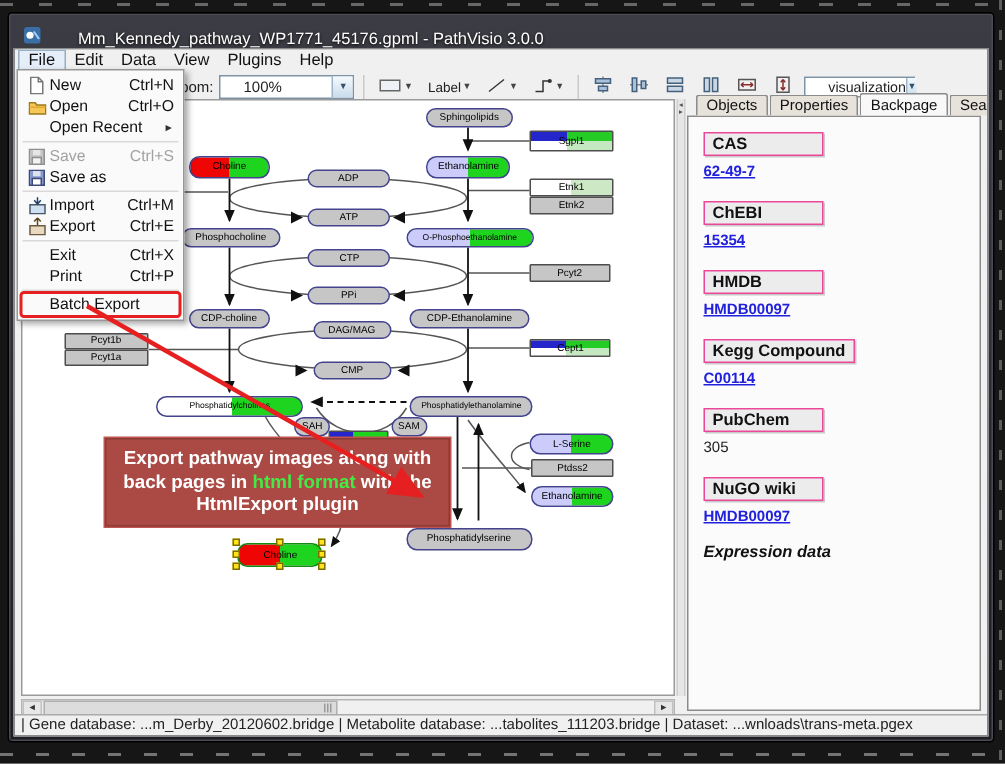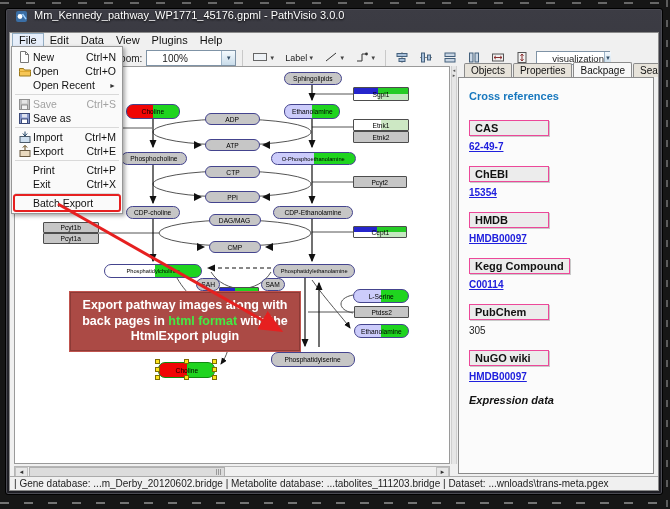--- a/index.html
+++ b/index.html
@@ -10,21 +10,21 @@
   .frame::before { content:""; position:absolute; left:0; right:0; top:2px; height:2px;
     background:repeating-linear-gradient(90deg, rgba(255,255,255,.35) 0 9px, transparent 9px 26px); }
   .frame::after { content:""; position:absolute; left:0; right:0; bottom:5px; height:2px;
     background:repeating-linear-gradient(90deg, rgba(255,255,255,.4) 0 9px, transparent 9px 24px); }
   .frame-right { position:absolute; right:2px; top:0; bottom:0; width:2px;
     background:repeating-linear-gradient(180deg, rgba(255,255,255,.3) 0 7px, transparent 7px 20px); }
 
   .window { position:absolute; left:5px; top:8px; width:658px; height:487px;
     background:linear-gradient(#3c3c44,#1e1e24); border:1px solid #000; border-radius:3px;
     box-shadow:inset 0 0 0 1px #4a4a52; }
-  .titlebar { height:34px; display:flex; gap:6px; padding:0 9px; }
+  .titlebar { height:34px; display:flex; align-items:center; gap:24px; padding:0 9px; }
   .titlebar .title { color:#fff; font-size:11px; text-shadow:0 1px 2px #000; white-space:nowrap; }
 
   .app-body { position:absolute; left:3px; right:3px; top:23px; bottom:3px;
     background:#f0f0f0; border:1px solid #8a8a8a; overflow:hidden; }
 
   .menubar { height:14px; display:flex; align-items:center; font-size:11px; padding-left:2px; background:#f0f0f0; }
   .mitem { padding:0 6px; height:14px; display:flex; align-items:center; color:#111; }
   .mitem.open { border:1px solid #94aec4; background:#e6eefa; }
 
   .toolbar { height:22px; display:flex; align-items:center; gap:4px; padding-left:104px; font-size:10px; color:#222; background:#f0f0f0; }
@@ -366,21 +366,20 @@
       </div>
 
     <div class="panel">
       <div class="tabs" id="tabs">
           <div class="tab">Objects</div>
           <div class="tab">Properties</div>
           <div class="tab active">Backpage</div>
           <div class="tab">Search</div>
         </div>
       <div class="panel-content">
-        <div class="x-heading">Cross references</div>
         <div id="xrefs">
             <div class="xref"><div class="xref-head">CAS</div><a class="xref-val">62-49-7</a></div>
             <div class="xref"><div class="xref-head">ChEBI</div><a class="xref-val">15354</a></div>
             <div class="xref"><div class="xref-head">HMDB</div><a class="xref-val">HMDB00097</a></div>
             <div class="xref"><div class="xref-head">Kegg Compound</div><a class="xref-val">C00114</a></div>
             <div class="xref"><div class="xref-head">PubChem</div><span class="xref-val plain">305</span></div>
             <div class="xref"><div class="xref-head">NuGO wiki</div><a class="xref-val">HMDB00097</a></div>
           </div>
         <div class="x-footer">Expression data</div>
       </div>
@@ -451,27 +450,27 @@
               <rect x="1" y="5.5" width="10" height="6" fill="#e9d9be" stroke="#6a5a42"></rect>
               <path d="M6 5 v-4 M3.8 2.6 L6 .3 L8.2 2.6" stroke="#5c4416" fill="none"></path>
             </svg>
           </span>
           <span>Export</span>
           <span class="fm-sc">Ctrl+E</span>
         </div>
         <div class="fm-sep"></div>
         <div class="fm-row">
           <span class="fm-ico"></span>
+          <span>Exit</span>
+          <span class="fm-sc">Ctrl+X</span>
+        </div>
+        <div class="fm-row">
+          <span class="fm-ico"></span>
           <span>Print</span>
           <span class="fm-sc">Ctrl+P</span>
-        </div>
-        <div class="fm-row">
-          <span class="fm-ico"></span>
-          <span>Exit</span>
-          <span class="fm-sc">Ctrl+X</span>
         </div>
         <div class="fm-sep"></div>
         <div class="fm-row">
           <span class="fm-ico"></span>
           <span>Batch Export</span>
           <div class="redbox"></div>
         </div>
       </div>
 
     <div class="statusbar">

